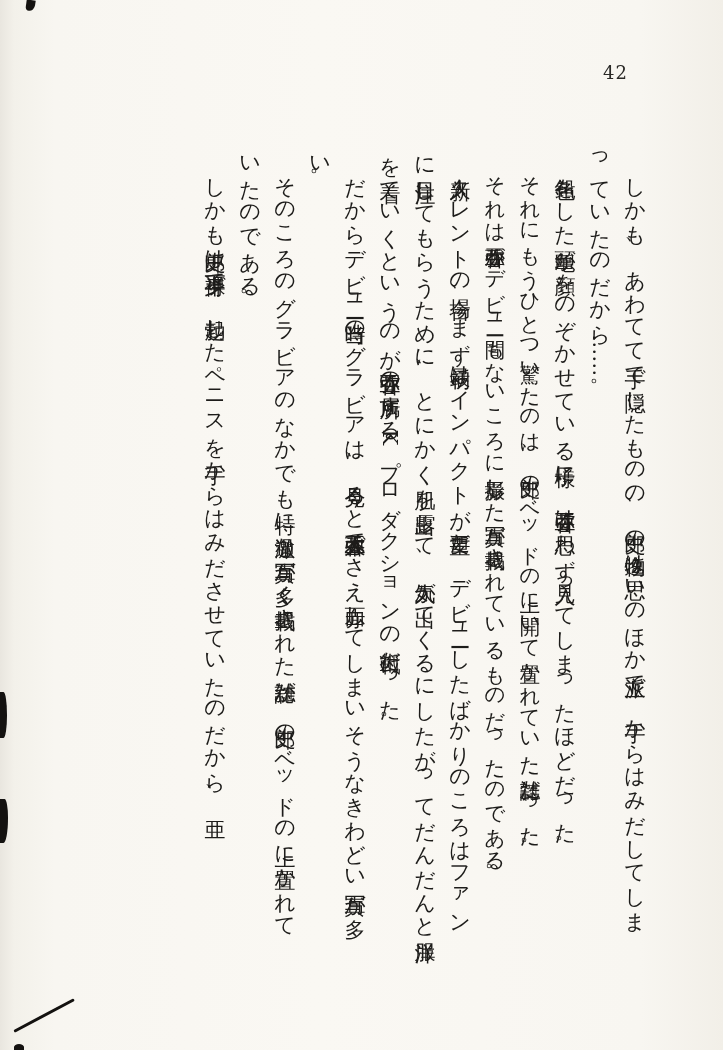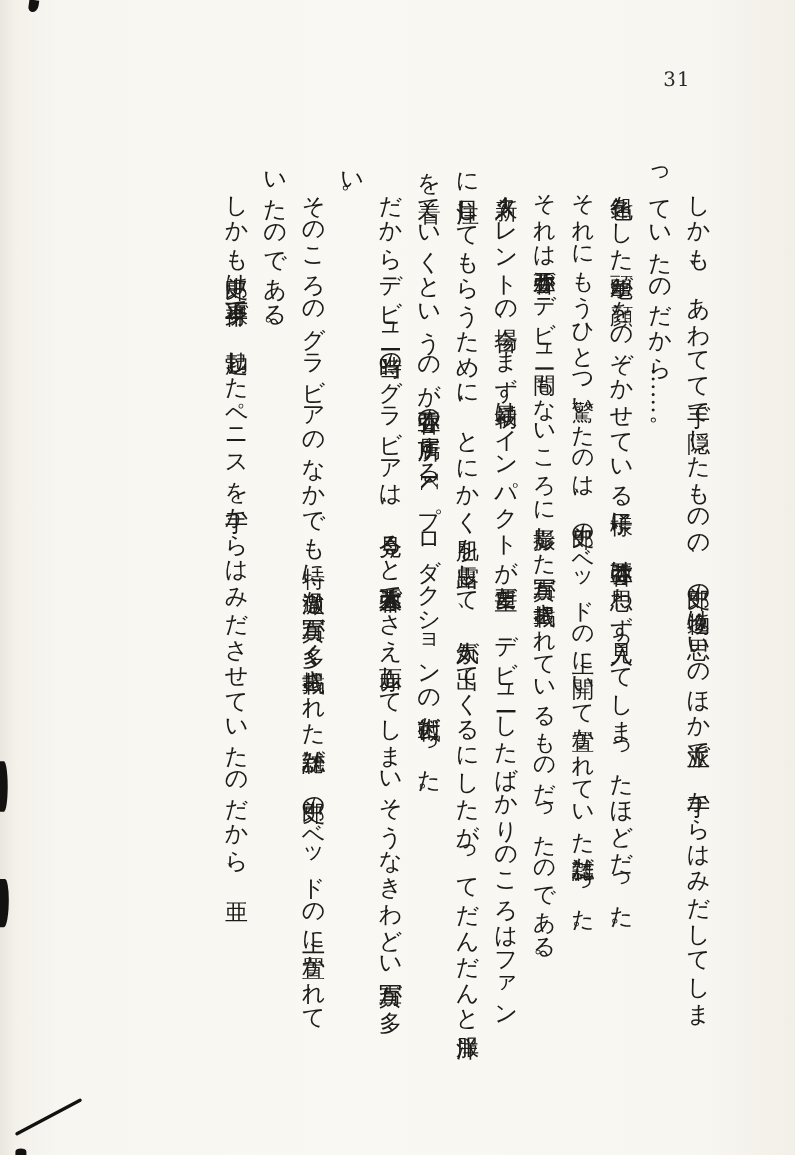--- a/index.html
+++ b/index.html
@@ -66,21 +66,21 @@
   .artifact-bottom-dot {
     top: 1044px; left: 14px; width: 10px; height: 6px;
     border-radius: 50% 50% 0 0;
   }
 </style>
 </head>
 <body>
 
 <div class="page">
 
-  <div class="page-number">31</div>
+  <div class="page-number">42</div>
 
   <div class="text-block">
     <p>しかも、あわてて手で隠したものの、史郎の逸物は思いのほか立派で、手からはみだしてしまっていたのだから……。</p>
     <p>鉛色をした亀頭が顔をのぞかせている様子に、亜弥香は思わず見入ってしまったほどだった。</p>
     <p class="tight">それにもうひとつ驚いたのは、史郎のベッドの上に開いて置かれていた雑誌だった。</p>
     <p class="tight">それは亜弥香がデビュー間もないころに撮影した写真が掲載されているものだったのである。</p>
     <p>新人タレントの場合、まず最初はインパクトが重要だ。デビューしたばかりのころはファンに注目してもらうために、とにかく肌を露出して、人気が出てくるにしたがってだんだんと洋服を着ていくというのが亜弥香の所属するKプロダクションの戦術だった。</p>
     <p>だからデビュー当時のグラビアは、今見ると亜弥香本人でさえ赤面してしまいそうなきわどい写真が多い。</p>
     <p>そのころのグラビアのなかでも特に過激な写真が多く掲載された雑誌が、史郎のベッドの上に置かれていたのである。</p>
     <p>しかも史郎は下半身裸で、勃起したペニスを手からはみださせていたのだから、亜</p>

